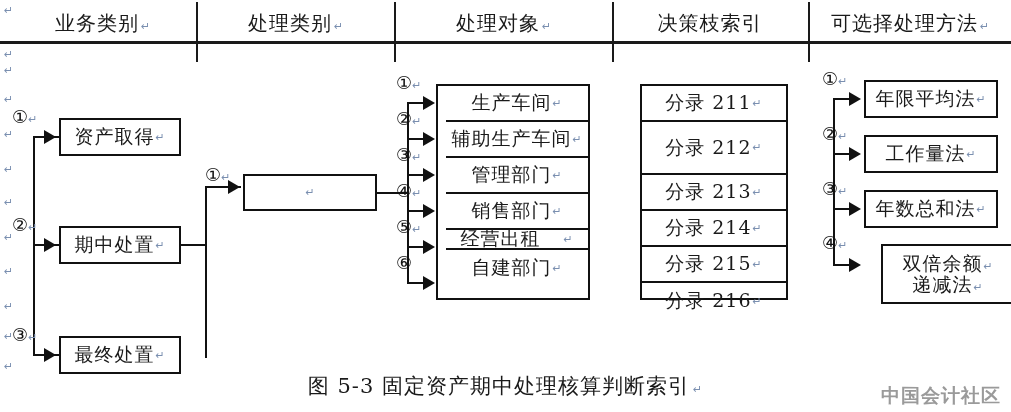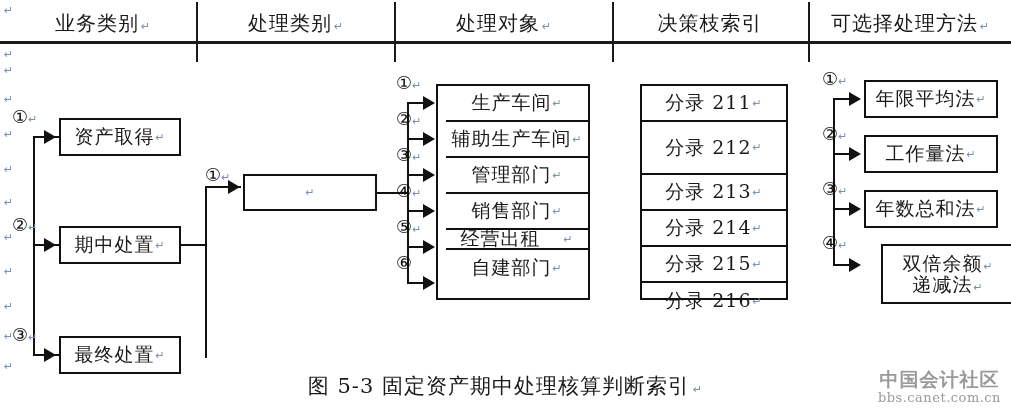--- a/index.html
+++ b/index.html
@@ -298,16 +298,15 @@
       <span>递减法</span><span class="pil" style="position:static;margin-left:1px;">↵</span>
     </div>
   </div>
 
   <div class="caption">
     <span>图 5-3 固定资产期中处理核算判断索引</span><span class="pil" style="position:static;margin-left:3px;">↵</span>
   </div>
 
   <div class="wm">
     <div class="wm-cn">中国会计社区</div>
-    <div class="wm-url">bbs.canet.com.cn</div>
   </div>
 
 </div>
 
 </body></html>

